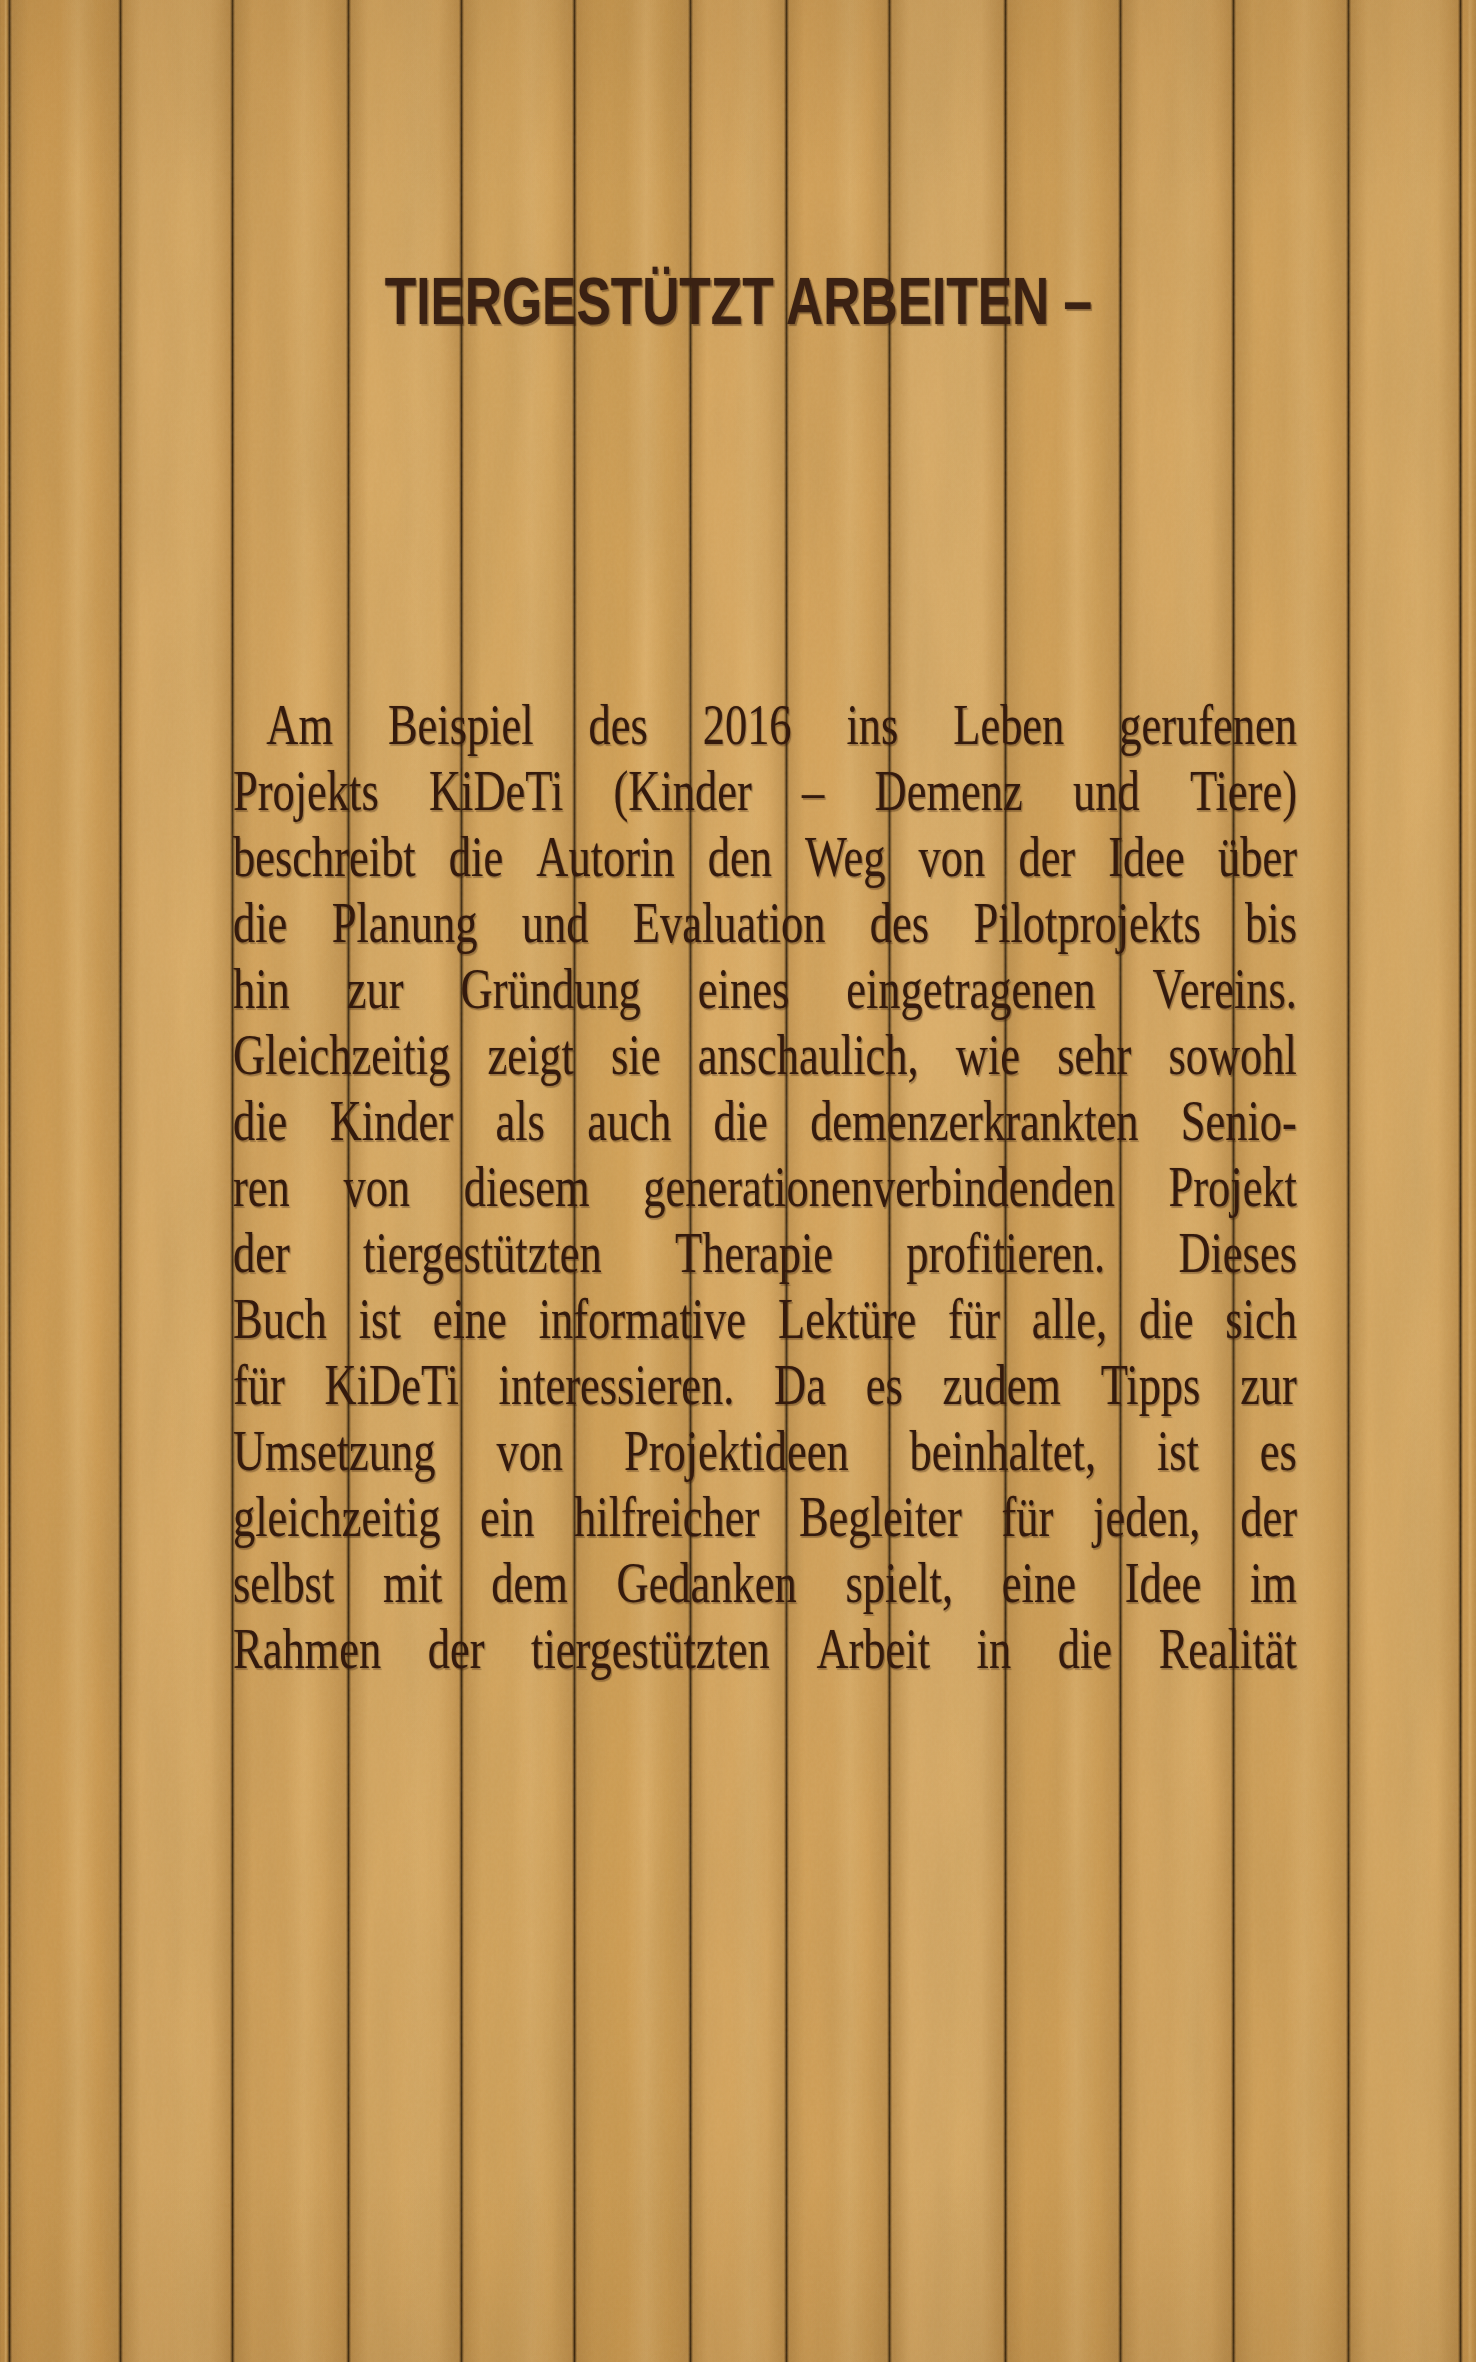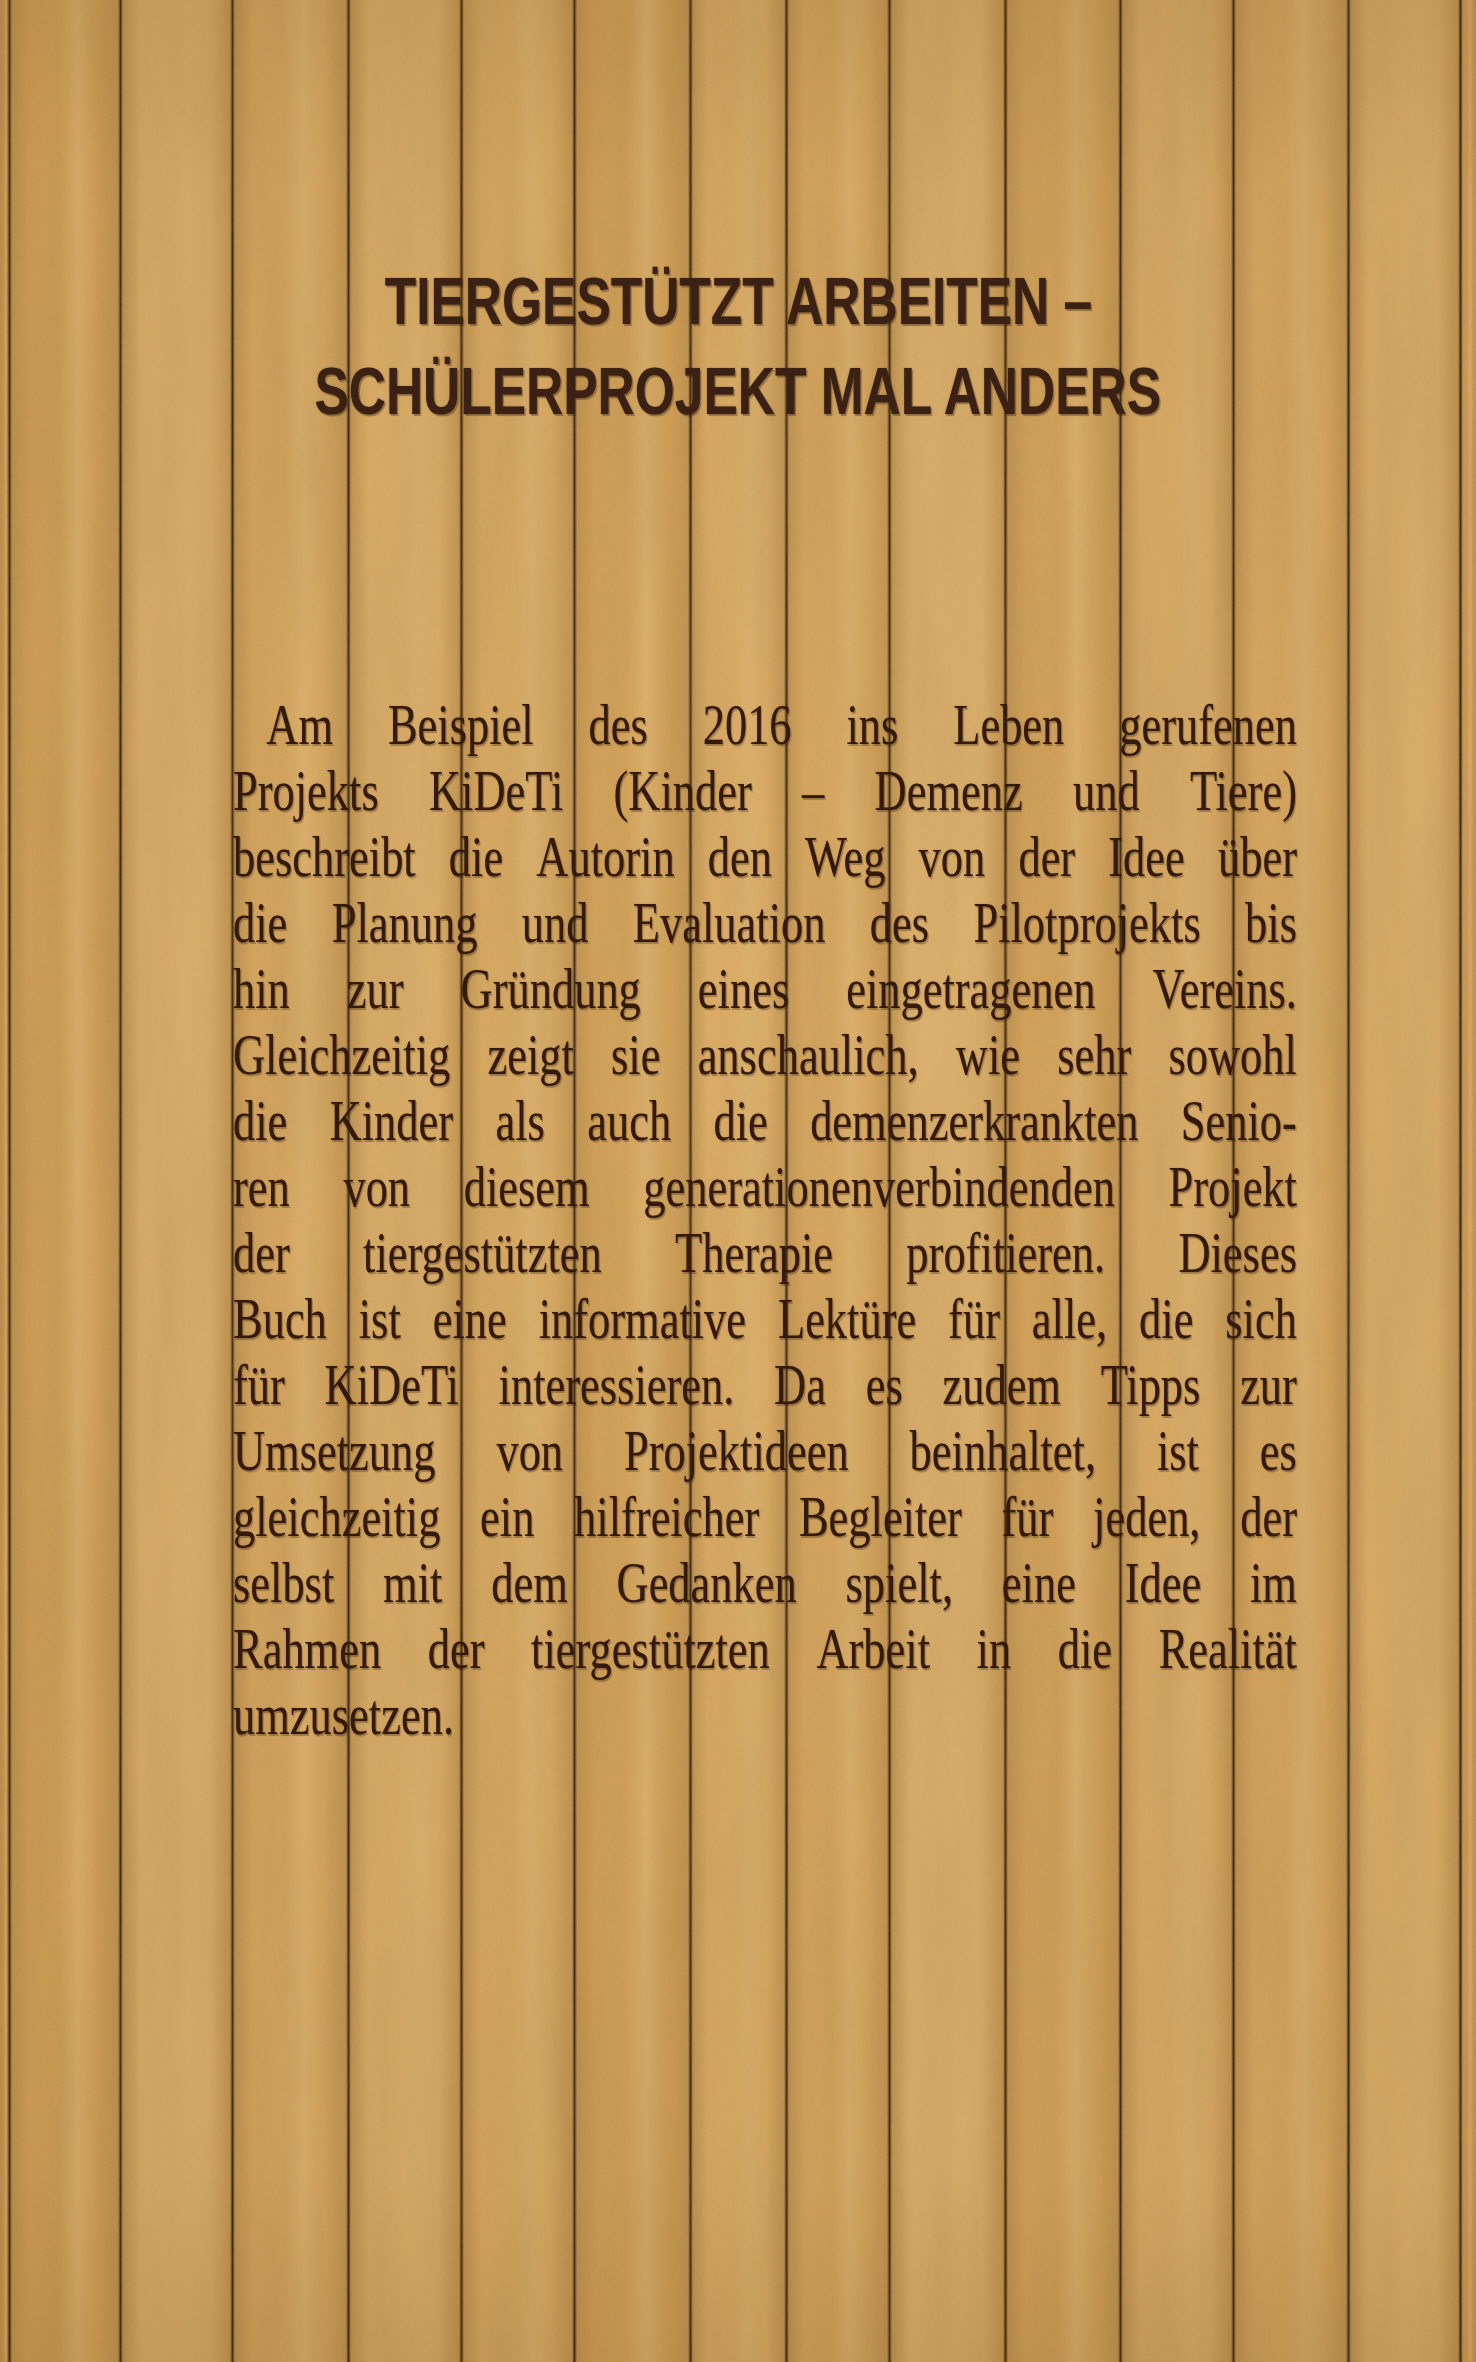--- a/index.html
+++ b/index.html
@@ -165,23 +165,20 @@
     <rect width="1476" height="2362" filter="url(#streaks)" opacity="0.45"></rect>
     <rect width="1476" height="2362" filter="url(#speckle)" opacity="0.18"></rect>
   </svg>
 
   <div id="vignette"></div>
 
   <div id="title-block">
     <div class="title-line">
       <span>TIERGESTÜTZT ARBEITEN –</span>
     </div>
-    <div class="title-line">
-      <span>SCHÜLERPROJEKT MAL ANDERS</span>
-    </div>
   </div>
 
   <div id="body-text">
       <div class="body-line first-line">
         <div class="line-inner">
           <span>Am</span>
           <span>Beispiel</span>
           <span>des</span>
           <span>2016</span>
           <span>ins</span>
@@ -336,19 +333,14 @@
         <div class="line-inner">
           <span>Rahmen</span>
           <span>der</span>
           <span>tiergestützten</span>
           <span>Arbeit</span>
           <span>in</span>
           <span>die</span>
           <span>Realität</span>
         </div>
       </div>
-      <div class="body-line last-line">
-        <div class="line-inner">
-          <span>umzusetzen.</span>
-        </div>
-      </div>
     </div>
 </div>
 
 </body></html>

